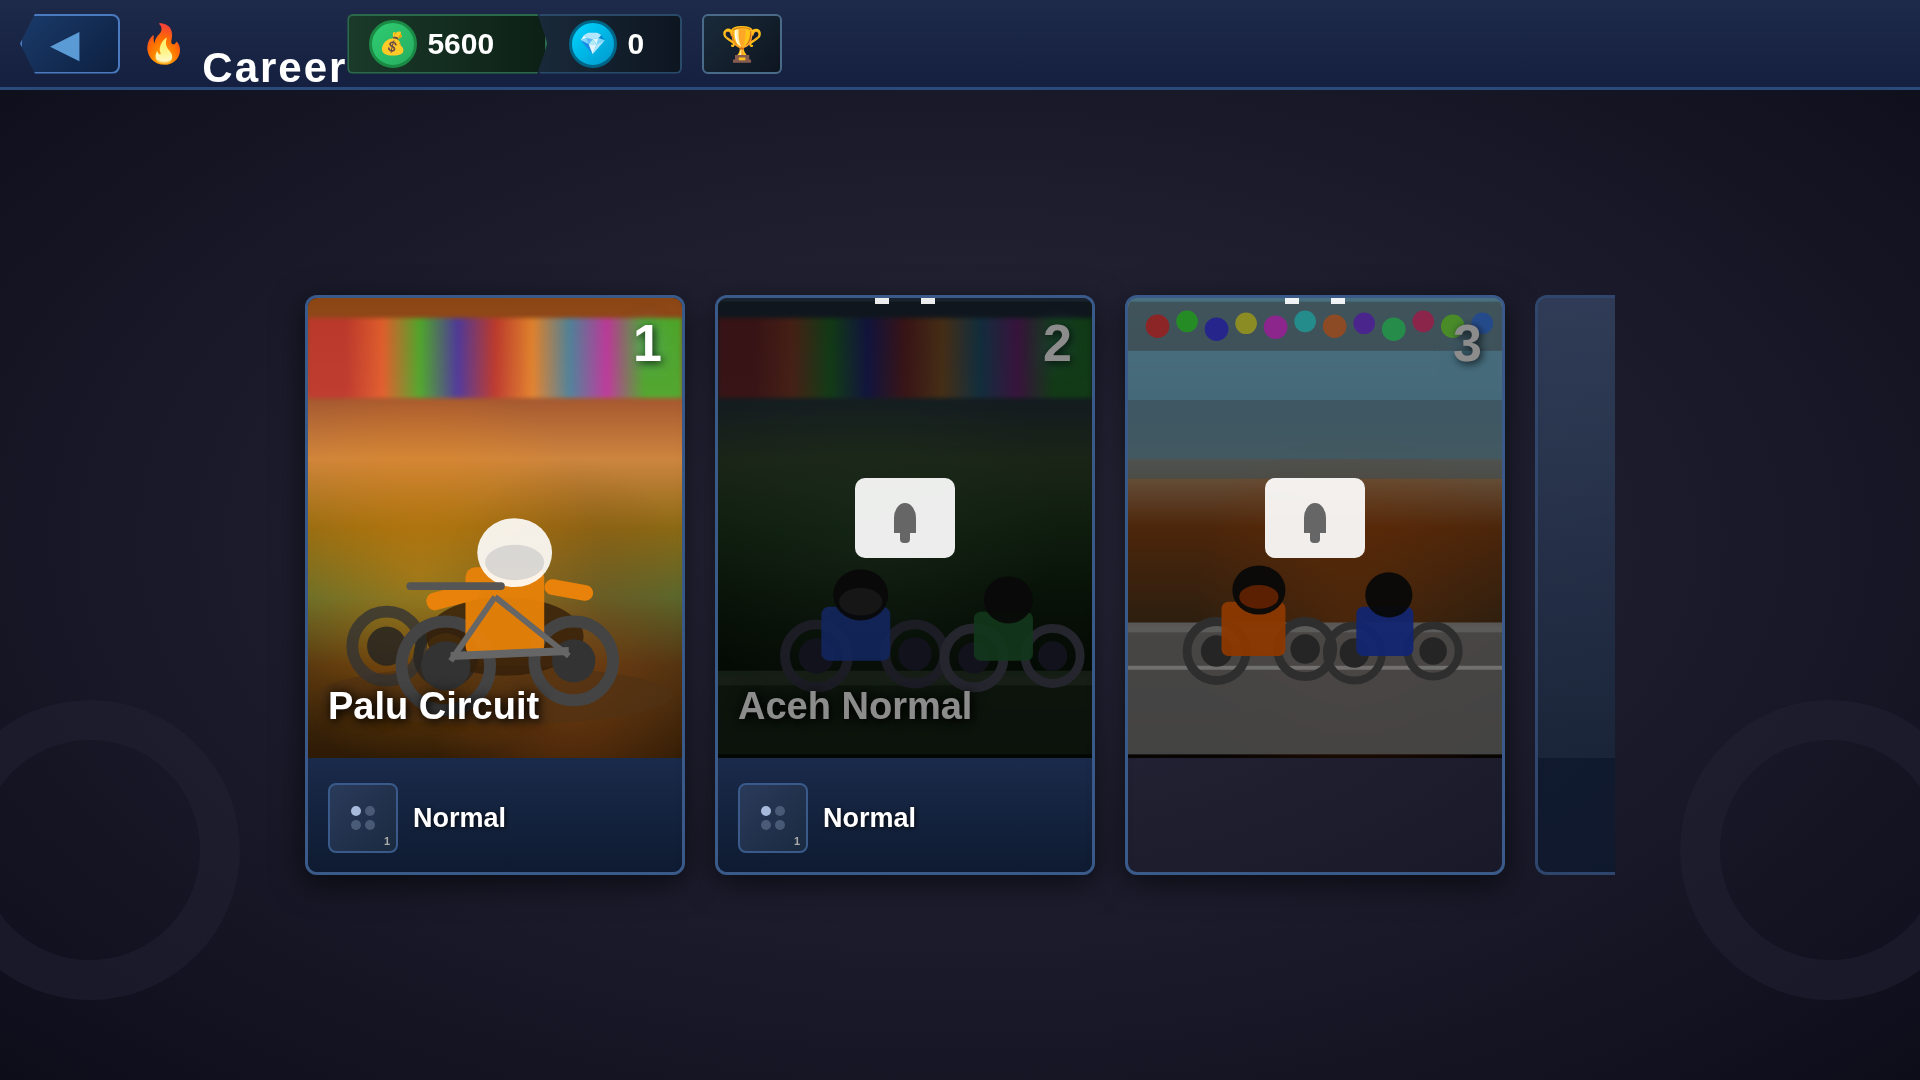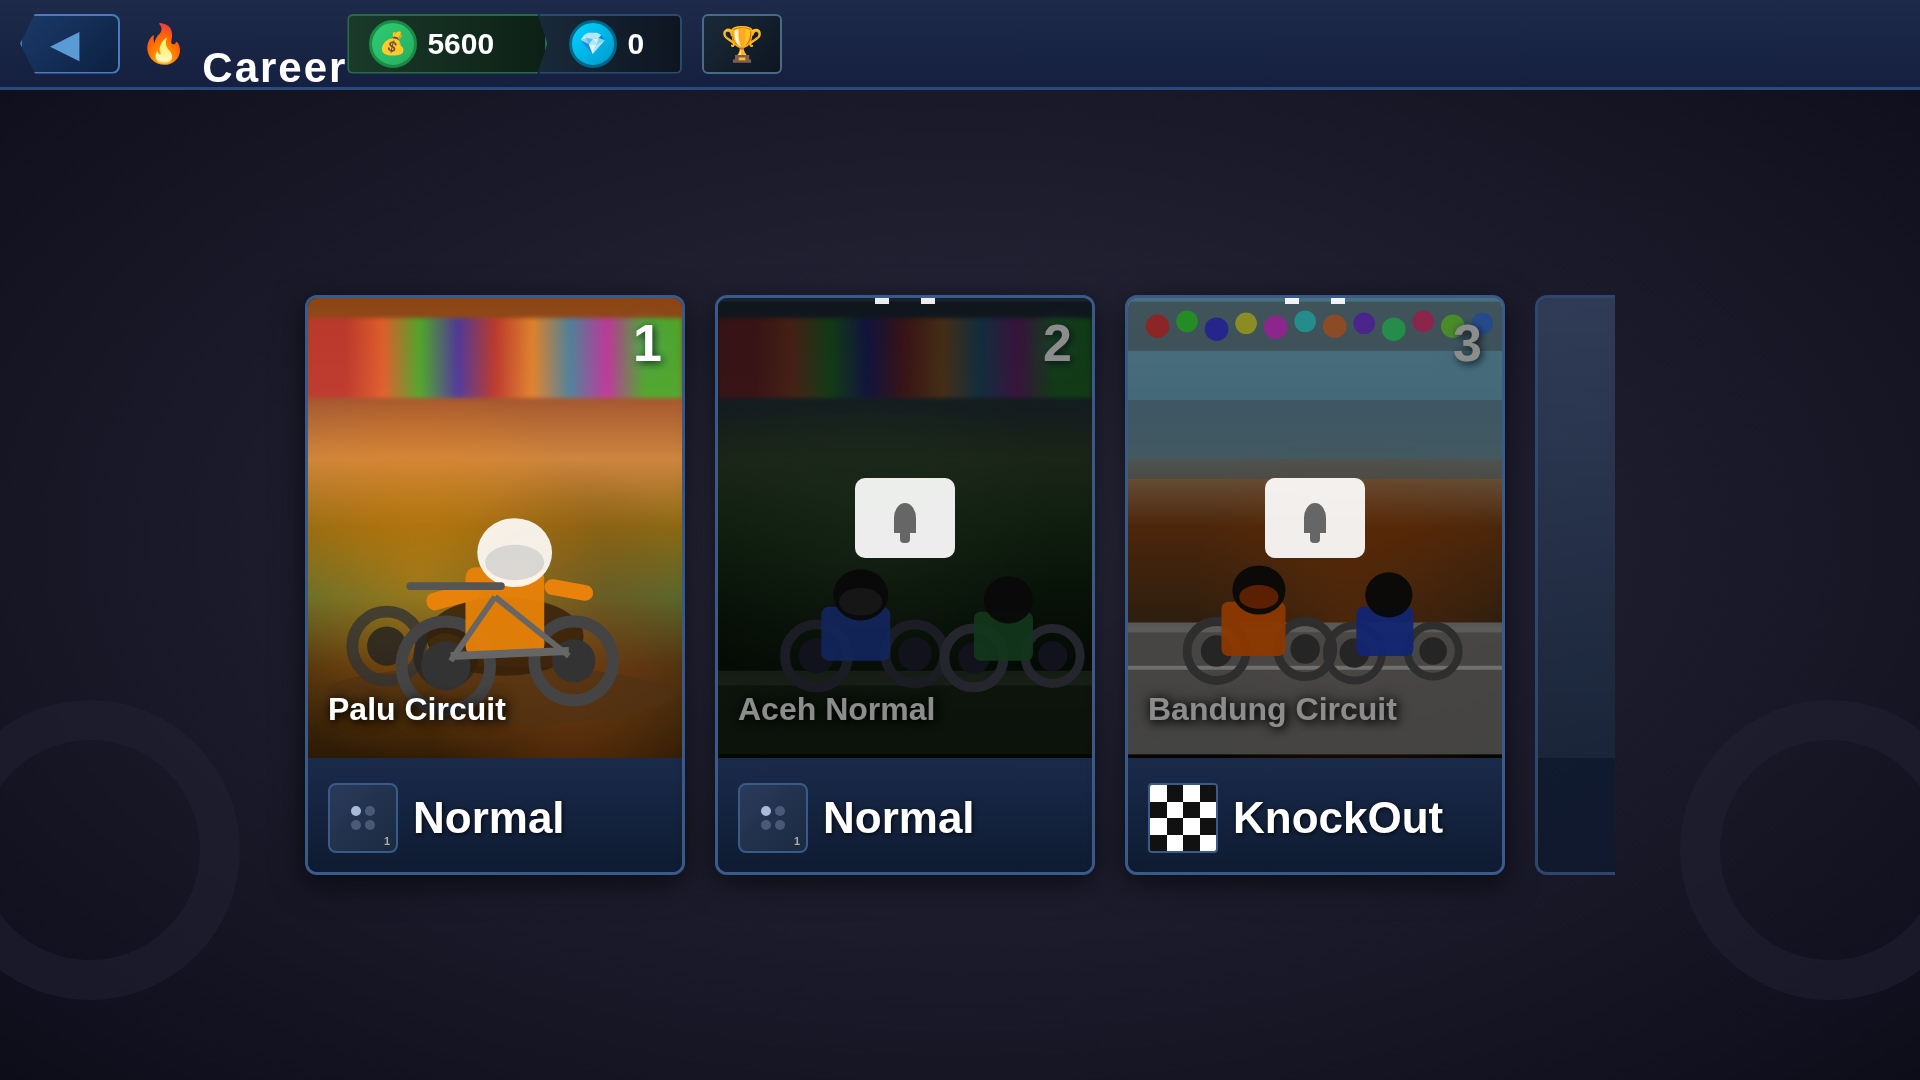--- a/index.html
+++ b/index.html
@@ -293,21 +293,21 @@
       font-weight: bold;
       text-shadow: 2px 2px 8px rgba(0,0,0,0.8), 0 0 20px rgba(100,200,255,0.5);
       z-index: 5;
     }
 
     .card-circuit-name {
       position: absolute;
       bottom: 30px;
       left: 20px;
       color: white;
-      font-size: 32px;
+      font-size: 38px;
       font-weight: bold;
       text-shadow: 2px 2px 8px rgba(0,0,0,0.9), 0 0 15px rgba(0,0,0,0.8);
       z-index: 5;
       font-family: 'Arial Black', Impact, sans-serif;
     }
 
     
     .lock-overlay {
       position: absolute;
       inset: 0;
@@ -404,21 +404,21 @@
 
     .dot {
       width: 10px;
       height: 10px;
       background: rgba(200,220,255,0.8);
       border-radius: 50%;
     }
 
     .mode-label {
       color: white;
-      font-size: 44px;
+      font-size: 27px;
       font-weight: bold;
       font-family: 'Arial Black', Impact, sans-serif;
       text-shadow: 1px 1px 4px rgba(0,0,0,0.8);
     }
 
     
     .partial-card {
       width: 80px;
       height: 580px;
       background: linear-gradient(180deg, #2a3a5a 0%, #1a2a40 100%);
@@ -621,43 +621,20 @@
       </svg>
       <div class="lock-overlay">
         <div class="lock-icon">
           <div class="lock-shackle"></div>
           <div class="lock-body">
             <div class="lock-keyhole"></div>
           </div>
         </div>
       </div>
       <span class="card-number">3</span>
-      <span class="card-circuit-name">Bandung Circuit</span>
-    </div>
-    <div class="card-bottom">
-
-      <div style="width:70px;height:70px;display:grid;grid-template-columns:repeat(4,1fr);grid-template-rows:repeat(4,1fr);border:2px solid #3a5a8a;border-radius:4px;overflow:hidden;flex-shrink:0;">
-        <div style="background:white;"></div>
-        <div style="background:#111;"></div>
-        <div style="background:white;"></div>
-        <div style="background:#111;"></div>
-        <div style="background:#111;"></div>
-        <div style="background:white;"></div>
-        <div style="background:#111;"></div>
-        <div style="background:white;"></div>
-        <div style="background:white;"></div>
-        <div style="background:#111;"></div>
-        <div style="background:white;"></div>
-        <div style="background:#111;"></div>
-        <div style="background:#111;"></div>
-        <div style="background:white;"></div>
-        <div style="background:#111;"></div>
-        <div style="background:white;"></div>
-      </div>
-      <span class="mode-label">KnockOut</span>
     </div>
   </div>
 
   <div class="partial-card">
     <div class="partial-card-inner"></div>
     <div class="partial-card-bottom"></div>
   </div>
 
 </div>
 

